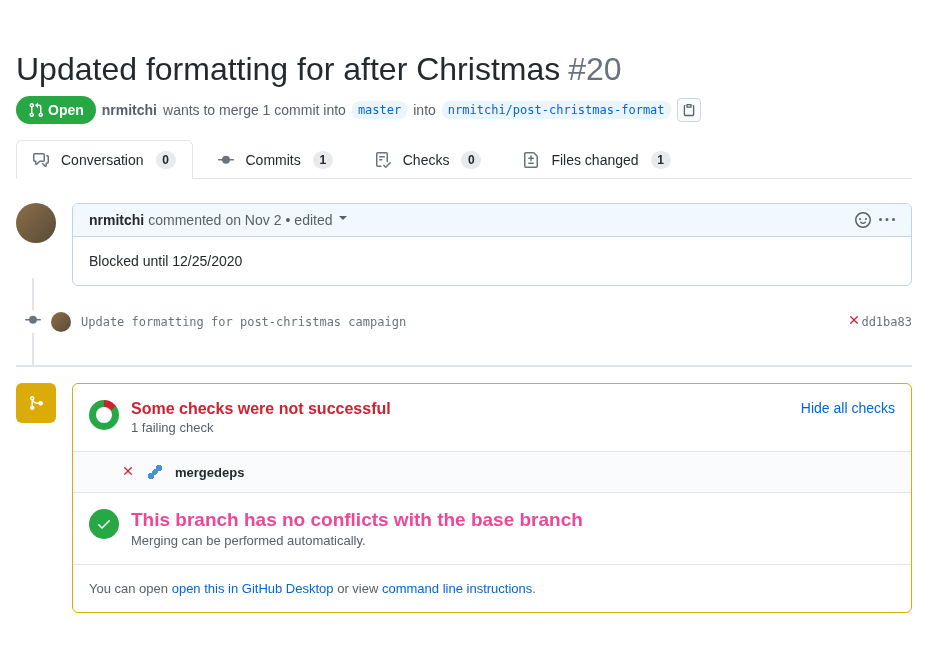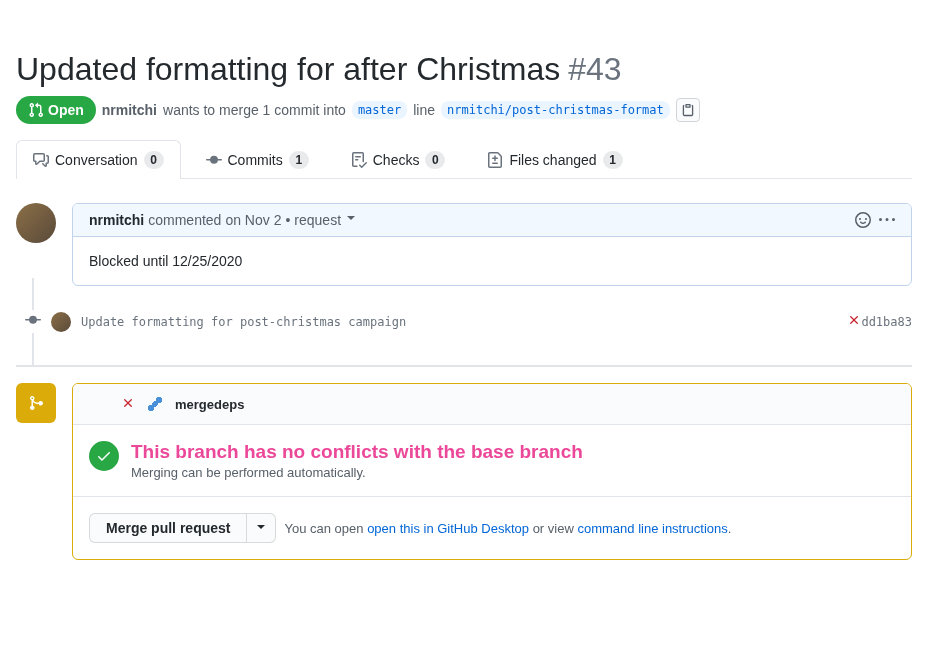--- a/index.html
+++ b/index.html
@@ -33,21 +33,21 @@
   width: 24px; height: 24px; border: 1px solid #d1d5da; border-radius: 4px;
   background: #fafbfc; display: inline-flex; align-items: center; justify-content: center;
   cursor: pointer;
 }
 .copy-btn svg { fill: #586069; }
 .tabnav {
   border-bottom: 1px solid #e1e4e8; display: flex; gap: 8px;
   margin-bottom: 24px;
 }
 .tabnav-tab {
-  display: flex; align-items: center; gap: 6px; padding: 10px 16px;
+  display: flex; align-items: center; gap: 12px; padding: 10px 16px;
   border: 1px solid transparent; border-bottom: none; cursor: pointer;
   color: #24292e; font-size: 14px; border-radius: 6px 6px 0 0;
   margin-bottom: -1px;
 }
 .tabnav-tab.selected {
   background: #fff; border-color: #e1e4e8; border-bottom-color: #fff;
 }
 .tabnav-tab svg { fill: #6a737d; }
 .counter {
   background: rgba(209,213,218,0.5); color: #24292e;
@@ -165,33 +165,33 @@
 .merge-hint a { color: #0366d6; text-decoration: none; cursor: pointer; }
 .edited-caret { display: inline-block; width: 0; height: 0; border: 4px solid transparent; border-top-color: #586069; vertical-align: middle; margin-left: 2px; }
 </style>
 </head>
 <body>
 
 <div class="container">
   <div class="pr-header">
     <div class="pr-title-row">
       <span class="pr-title">Updated formatting for after Christmas</span>
-      <span class="pr-number">#43</span>
+      <span class="pr-number">#20</span>
     </div>
     <div class="pr-meta">
       <span class="state-badge">
         <svg width="16" height="16" viewBox="0 0 16 16">
             <path d="M7.177 3.073L9.573.677A.25.25 0 0110 .854v4.792a.25.25 0 01-.427.177L7.177 3.427a.25.25 0 010-.354zM3.75 2.5a.75.75 0 100 1.5.75.75 0 000-1.5zm-2.25.75a2.25 2.25 0 113 2.122v5.256a2.251 2.251 0 11-1.5 0V5.372A2.25 2.25 0 011.5 3.25zM11 2.5h-1V4h1a1 1 0 011 1v5.628a2.251 2.251 0 101.5 0V5A2.5 2.5 0 0011 2.5zm1 10.25a.75.75 0 111.5 0 .75.75 0 01-1.5 0zM3.75 12a.75.75 0 100 1.5.75.75 0 000-1.5z"></path>
           </svg>
         <span>Open</span>
       </span>
       <span class="meta-author">nrmitchi</span>
       <span class="meta-text">wants to merge 1 commit into</span>
       <span class="branch-label">master</span>
-      <span class="meta-text">line</span>
+      <span class="meta-text">into</span>
       <span class="branch-label">nrmitchi/post-christmas-format</span>
       <span class="copy-btn">
         <svg width="14" height="14" viewBox="0 0 16 16">
             <path d="M5.75 1a.75.75 0 00-.75.75v3c0 .414.336.75.75.75h4.5a.75.75 0 00.75-.75v-3a.75.75 0 00-.75-.75h-4.5zm.75 3V2.5h3V4h-3zm-2.874-.467a.75.75 0 00-.752-1.298A1.75 1.75 0 002 3.75v9.5c0 .966.784 1.75 1.75 1.75h8.5A1.75 1.75 0 0014 13.25v-9.5a1.75 1.75 0 00-.874-1.515.75.75 0 10-.752 1.298.25.25 0 01.126.217v9.5a.25.25 0 01-.25.25h-8.5a.25.25 0 01-.25-.25v-9.5a.25.25 0 01.126-.217z"></path>
           </svg>
       </span>
     </div>
   </div>
 
   <div class="tabnav">
@@ -229,21 +229,21 @@
     <div class="timeline-col">
       <div class="timeline-item">
         <div class="avatar"></div>
         <div class="comment-box">
           <div class="comment-header">
             <div class="comment-header-left">
               <span class="comment-author">nrmitchi</span>
               <span>commented</span>
               <span>on Nov 2</span>
               <span>•</span>
-              <span>request</span>
+              <span>edited</span>
               <span class="edited-caret"></span>
             </div>
             <div class="comment-actions">
               <span class="icon-btn">
                 <svg width="16" height="16" viewBox="0 0 16 16">
                     <path d="M1.5 8a6.5 6.5 0 1113 0 6.5 6.5 0 01-13 0zM8 0a8 8 0 100 16A8 8 0 008 0zM5 8a1 1 0 100-2 1 1 0 000 2zm7-1a1 1 0 11-2 0 1 1 0 012 0zM5.32 9.636a.75.75 0 011.038.175l.007.009a1.82 1.82 0 00.35.31c.264.178.683.37 1.285.37.602 0 1.02-.192 1.285-.371a1.82 1.82 0 00.35-.31l.007-.008a.75.75 0 011.222.87l-.614-.431c.614.43.614.431.613.431v.001l-.001.002-.002.003-.005.007-.014.019a1.989 1.989 0 01-.184.213 3.32 3.32 0 01-.53.445A3.766 3.766 0 018 12c-.946 0-1.652-.308-2.126-.63a3.323 3.323 0 01-.673-.604 1.975 1.975 0 01-.042-.053l-.014-.02-.005-.006-.002-.003v-.002h-.001l.613-.432-.614.43a.75.75 0 01.183-1.044z"></path>
                   </svg>
               </span>
               <span class="icon-btn">
                 <svg width="16" height="16" viewBox="0 0 16 16">
@@ -277,20 +277,28 @@
       <hr class="divider">
 
 
       <div class="merge-timeline">
         <div class="merge-icon-badge">
           <svg width="16" height="16" viewBox="0 0 16 16">
               <path d="M5 3.254V3.25v.005a.75.75 0 110-.005v.004zm.45 1.9a2.25 2.25 0 10-1.95.218v5.256a2.25 2.25 0 101.5 0V7.123A5.735 5.735 0 009.25 9h1.378a2.251 2.251 0 100-1.5H9.25a4.25 4.25 0 01-3.8-2.346zM12.75 9a.75.75 0 100-1.5.75.75 0 000 1.5zm-8.5 4.5a.75.75 0 100-1.5.75.75 0 000 1.5z"></path>
             </svg>
         </div>
         <div class="merge-box">
+          <div class="merge-section">
+            <div class="status-donut"></div>
+            <div class="merge-body">
+              <div class="merge-heading-fail">Some checks were not successful</div>
+              <div class="merge-sub">1 failing check</div>
+            </div>
+            <span class="merge-link">Hide all checks</span>
+          </div>
           <div class="check-row">
             <span class="x-icon">
               <svg width="14" height="14" viewBox="0 0 16 16">
                   <path d="M3.72 3.72a.75.75 0 011.06 0L8 6.94l3.22-3.22a.75.75 0 111.06 1.06L9.06 8l3.22 3.22a.75.75 0 11-1.06 1.06L8 9.06l-3.22 3.22a.75.75 0 01-1.06-1.06L6.94 8 3.72 4.78a.75.75 0 010-1.06z"></path>
                 </svg>
             </span>
             <div class="check-logo"></div>
             <span class="check-name">mergedeps</span>
           </div>
           <div class="merge-section">
@@ -298,24 +306,20 @@
               <svg width="16" height="16" viewBox="0 0 16 16">
                   <path d="M13.78 4.22a.75.75 0 010 1.06l-7.25 7.25a.75.75 0 01-1.06 0L2.22 9.28a.75.75 0 011.06-1.06L6 10.94l6.72-6.72a.75.75 0 011.06 0z"></path>
                 </svg>
             </div>
             <div class="merge-body">
               <div class="merge-heading-ok">This branch has no conflicts with the base branch</div>
               <div class="merge-sub">Merging can be performed automatically.</div>
             </div>
           </div>
           <div class="merge-actions">
-            <div class="btn-group">
-              <button class="btn">Merge pull request</button>
-              <button class="btn caret"><span class="caret-down"></span></button>
-            </div>
             <span class="merge-hint">
               <span>You can open</span>
               <a>open this in GitHub Desktop</a>
               <span>or view</span>
               <a>command line instructions</a><span>.</span>
             </span>
           </div>
         </div>
       </div>
 

